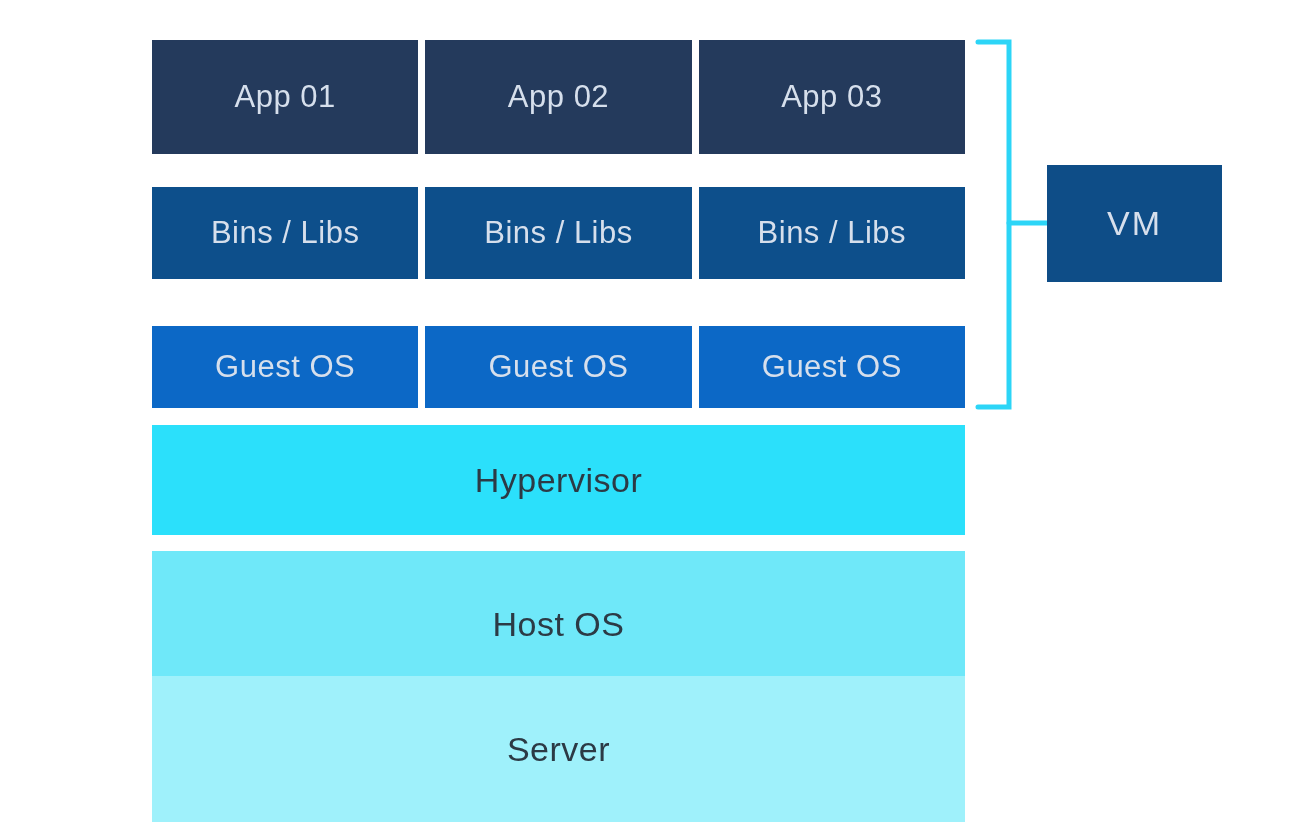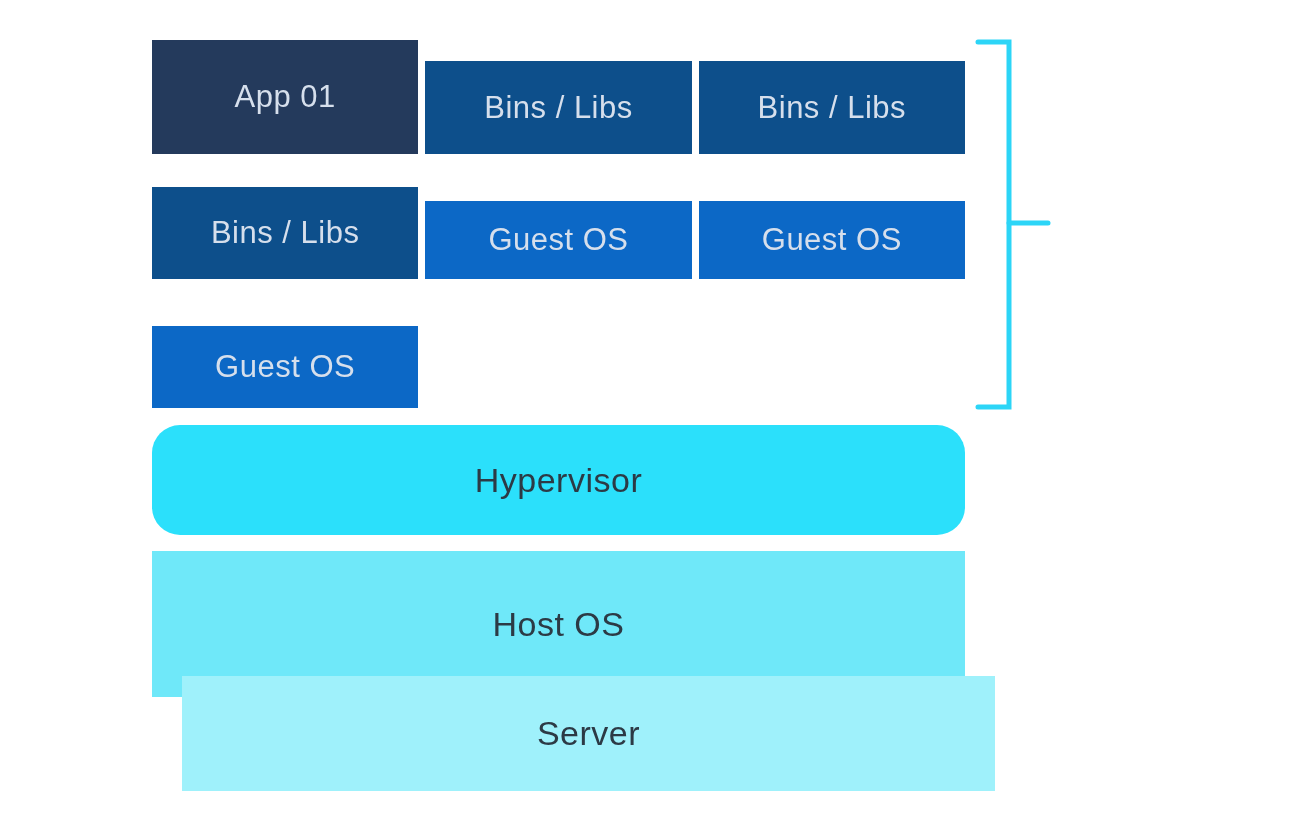--- a/index.html
+++ b/index.html
@@ -54,23 +54,23 @@
     position: absolute;
     left: 152px;
     width: 813px;
     display: flex;
     align-items: center;
     justify-content: center;
     color: var(--dark-text);
     font-size: 34px;
     letter-spacing: 0.5px;
   }
-  .bar.hypervisor { top: 425px; height: 110px; background: var(--hypervisor-bar); border-radius: 28px; }
+  .bar.hypervisor { top: 425px; height: 110px; background: var(--hypervisor-bar); }
   .bar.host-os    { top: 551px; height: 146px; background: var(--host-os-bar); }
-  .bar.server     { top: 676px; height: 115px; background: var(--server-bar); margin-left: 30px; }
+  .bar.server     { top: 676px; height: 146px; background: var(--server-bar); }
   .bracket-svg {
     position: absolute;
     left: 970px;
     top: 30px;
     width: 90px;
     height: 390px;
     overflow: visible;
   }
   .bracket-svg * { stroke: var(--bracket); stroke-width: 5; fill: none; stroke-linecap: round; }
   .vm-box {
@@ -88,31 +88,36 @@
     letter-spacing: 2px;
   }
 </style>
 </head>
 <body>
 
 <div class="canvas">
 
   <div class="vm-grid">
     <div class="cell row-app">App 01</div>
+    <div class="cell row-app">App 02</div>
+    <div class="cell row-app">App 03</div>
     <div class="cell row-bins">Bins / Libs</div>
     <div class="cell row-bins">Bins / Libs</div>
     <div class="cell row-bins">Bins / Libs</div>
     <div class="cell row-guest">Guest OS</div>
     <div class="cell row-guest">Guest OS</div>
     <div class="cell row-guest">Guest OS</div>
   </div>
 
   <div class="bar hypervisor">Hypervisor</div>
   <div class="bar host-os">Host OS</div>
   <div class="bar server">Server</div>
 
   <svg class="bracket-svg" viewBox="0 0 90 390" aria-hidden="true">
     <path d="M 8 12 H 39 V 377 H 8"></path>
     <line x1="39" y1="193" x2="78" y2="193"></line>
   </svg>
 
+  <div class="vm-box">
+    <span>VM</span>
+  </div>
 
 </div>
 
 </body></html>

